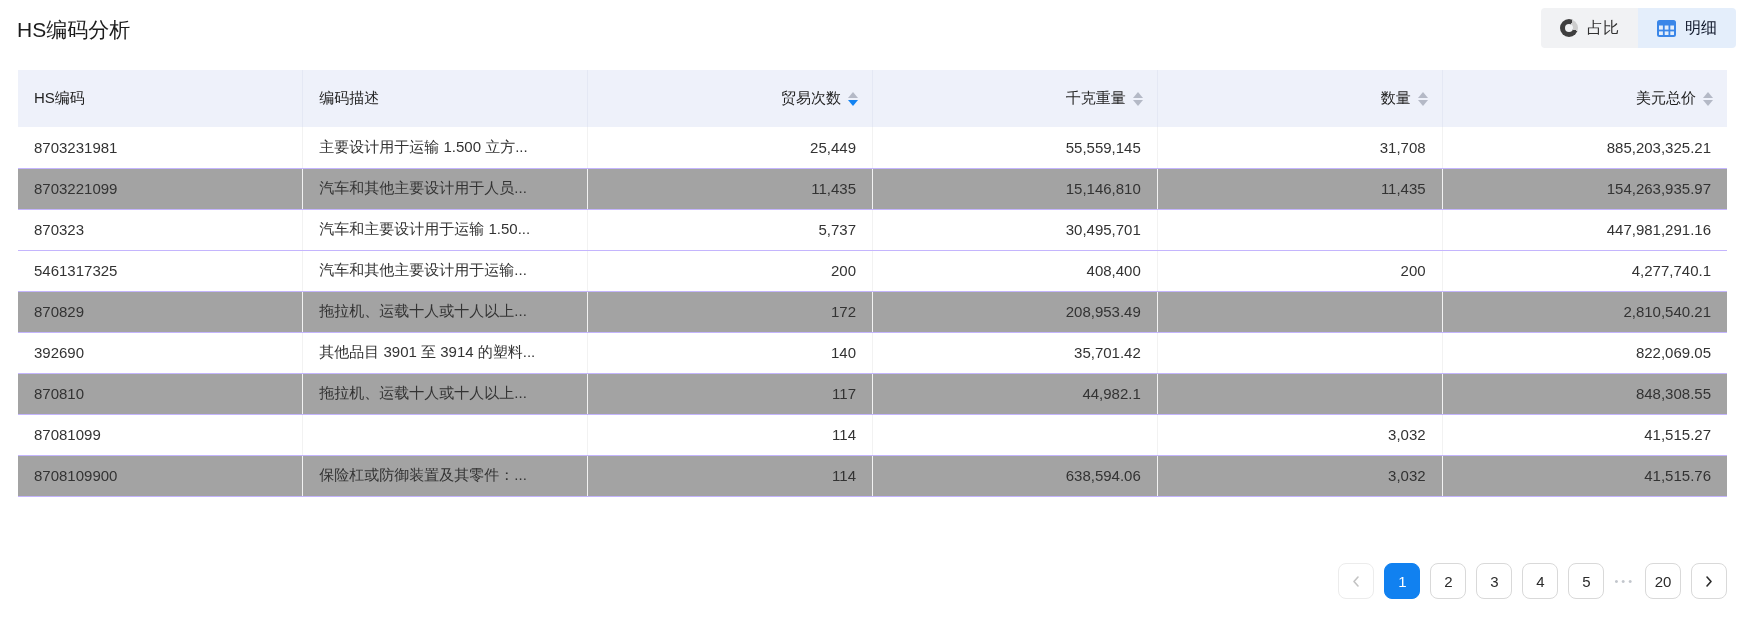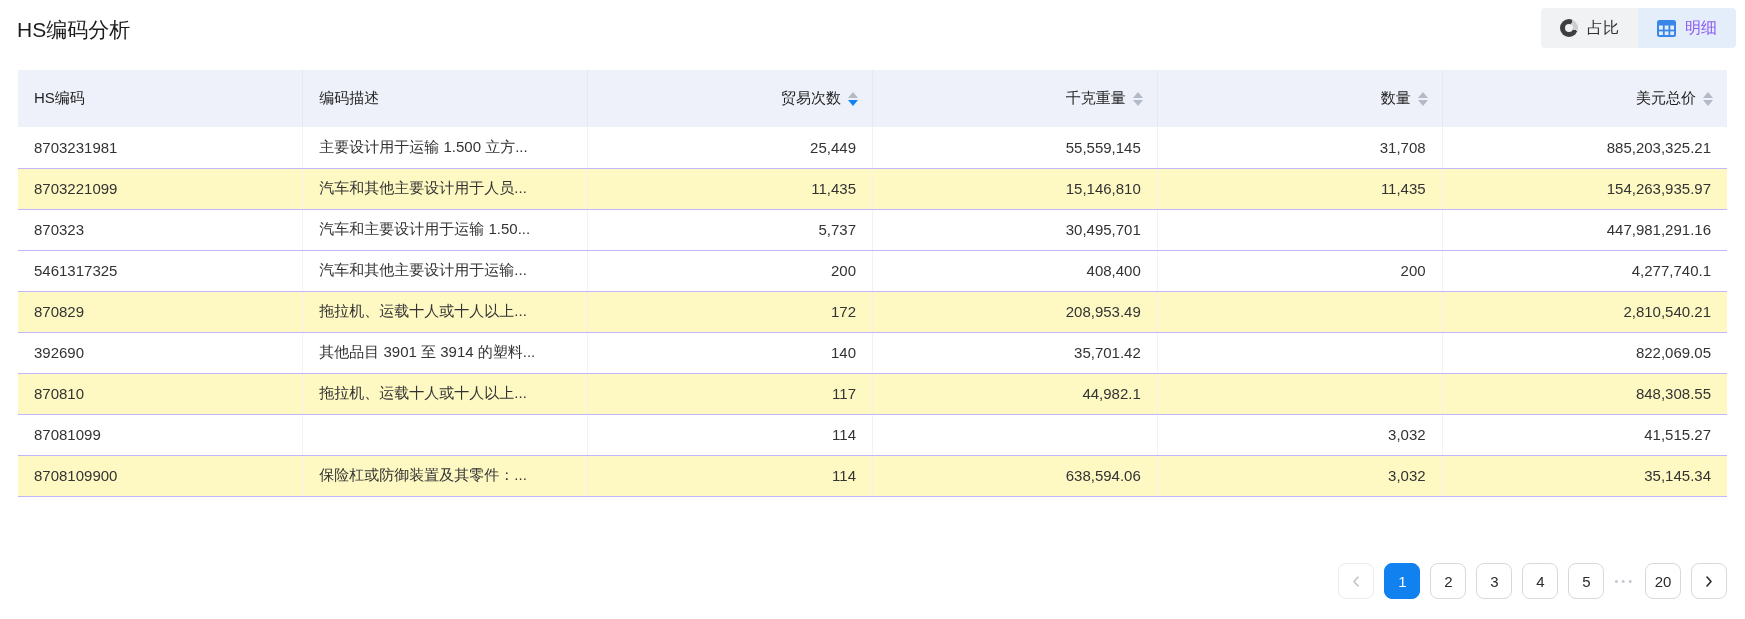--- a/index.html
+++ b/index.html
@@ -5,36 +5,36 @@
   * { margin:0; padding:0; box-sizing:border-box; }
   html,body { width:1745px; height:619px; background:#ffffff; overflow:hidden;
               font-family:"Liberation Sans","DejaVu Sans",sans-serif; }
 
   .topbar { position:relative; height:58px; }
   .page-title { position:absolute; left:17px; top:16px; font-size:21px; font-weight:400; color:#1c1c1c; }
 
   .view-toggle { position:absolute; right:9px; top:8px; display:flex; }
   .seg { display:flex; align-items:center; gap:9px; height:40px; padding:11px 19px; font-size:16px; cursor:pointer; }
   .seg-proportion { background:#f1f2f4; color:#323232; border-radius:4px 0 0 4px; }
-  .seg-detail { background:#e4eefb; color:#8b5cf6; border-radius:0 4px 4px 0; }
+  .seg-detail { background:#e4eefb; color:#0f172a; border-radius:0 4px 4px 0; }
 
   .donut { position:relative; width:18px; height:18px; border-radius:50%;
            background:conic-gradient(from 25deg, #cdcdcd 0 85deg, #3f3f3f 85deg 360deg); }
   .donut::after { content:""; position:absolute; left:5px; top:5px; width:8px; height:8px;
                   border-radius:50%; background:#f1f2f4; }
 
   .data-table { position:absolute; left:18px; top:70px; width:1709px; border-collapse:collapse; table-layout:fixed; }
   .data-table th { background:#eef1fa; height:57px; font-size:15px; font-weight:400; color:#1f1f1f;
                    border-right:1px solid #e4e8f4; vertical-align:middle; }
   .data-table th:last-child { border-right:none; }
   .data-table td { height:41px; font-size:15px; color:#333333; vertical-align:middle;
                    border-bottom:1px solid #c4b5fd; border-right:1px solid #f2f2f2;
                    white-space:nowrap; overflow:hidden; }
   .data-table td:last-child { border-right:none; }
-  .data-table tr.striped td { background:#fef9c3; }
+  .data-table tr.striped td { background:#a3a3a3; }
   .cell-left { text-align:left; padding-left:16px; }
   .cell-right { text-align:right; padding-right:16px; }
   .th-inner { display:inline-flex; align-items:center; gap:7px; }
   .th-left { float:left; margin-left:16px; }
   .th-right { float:right; margin-right:14px; }
 
   .sorter { display:inline-flex; flex-direction:column; gap:2px; }
   .caret-up { width:0; height:0; border-left:5px solid transparent; border-right:5px solid transparent;
               border-bottom:6px solid #b4b9c6; }
   .caret-down { width:0; height:0; border-left:5px solid transparent; border-right:5px solid transparent;
@@ -190,21 +190,21 @@
         <td class="cell-right"></td>
         <td class="cell-right">3,032</td>
         <td class="cell-right">41,515.27</td>
       </tr>
       <tr class="striped">
         <td class="cell-left">8708109900</td>
         <td class="cell-left">保险杠或防御装置及其零件：...</td>
         <td class="cell-right">114</td>
         <td class="cell-right">638,594.06</td>
         <td class="cell-right">3,032</td>
-        <td class="cell-right">35,145.34</td>
+        <td class="cell-right">41,515.76</td>
       </tr>
     </tbody>
 </table>
 
 <div class="pagination" id="pagination">
     <div class="page-btn disabled">
       <span>
         <svg class="chev" width="14" height="15" viewBox="0 0 12 15">
           <polyline points="8,3 4,7.5 8,12" fill="none" stroke="#c3c3c3" stroke-width="1.6" stroke-linecap="round" stroke-linejoin="round"></polyline>
         </svg>

